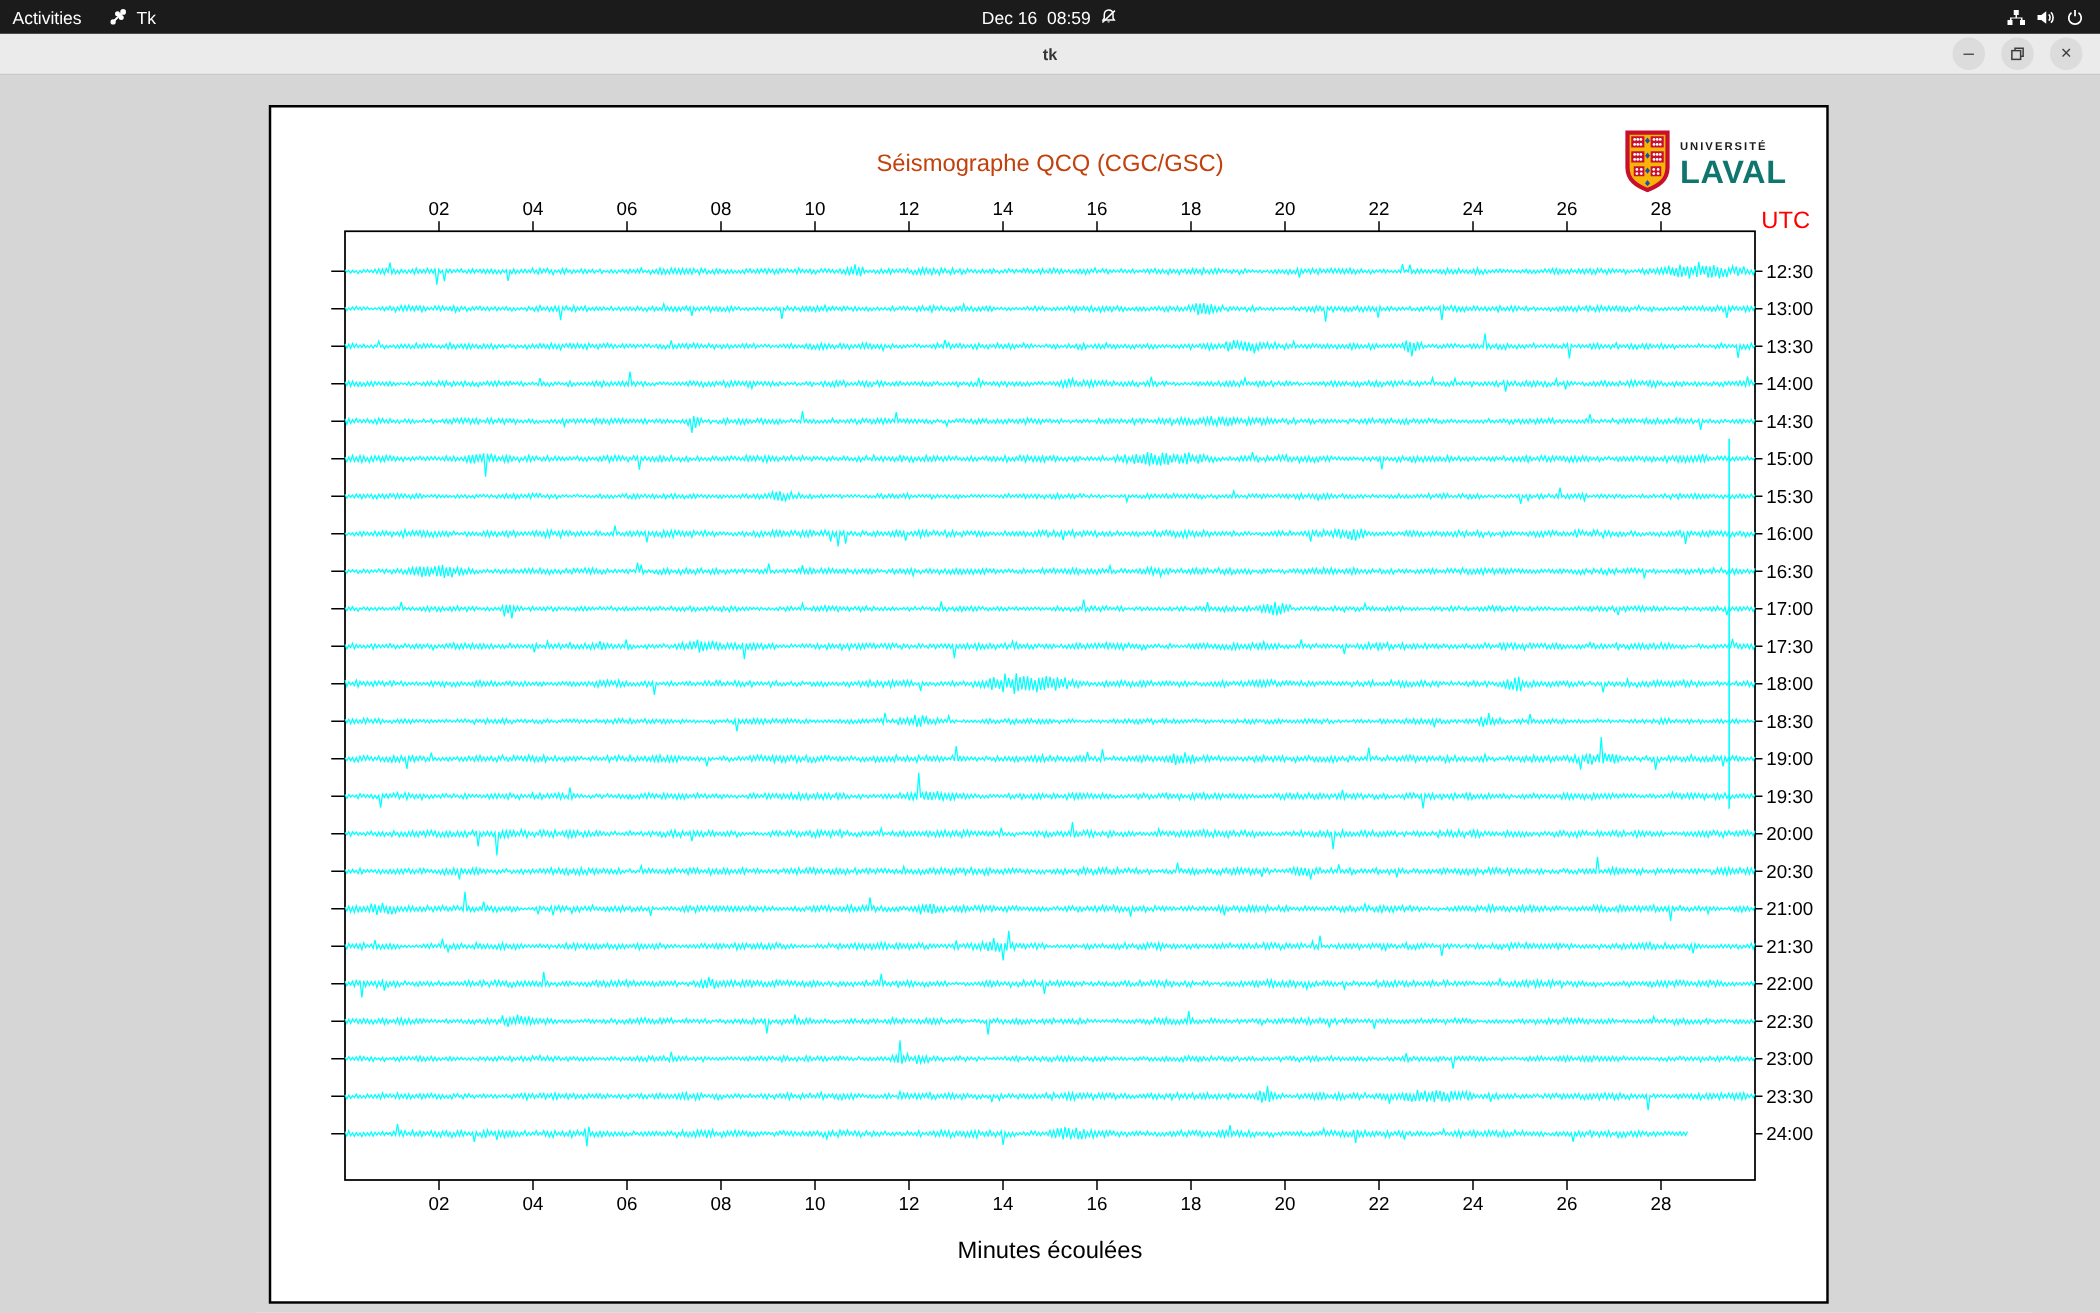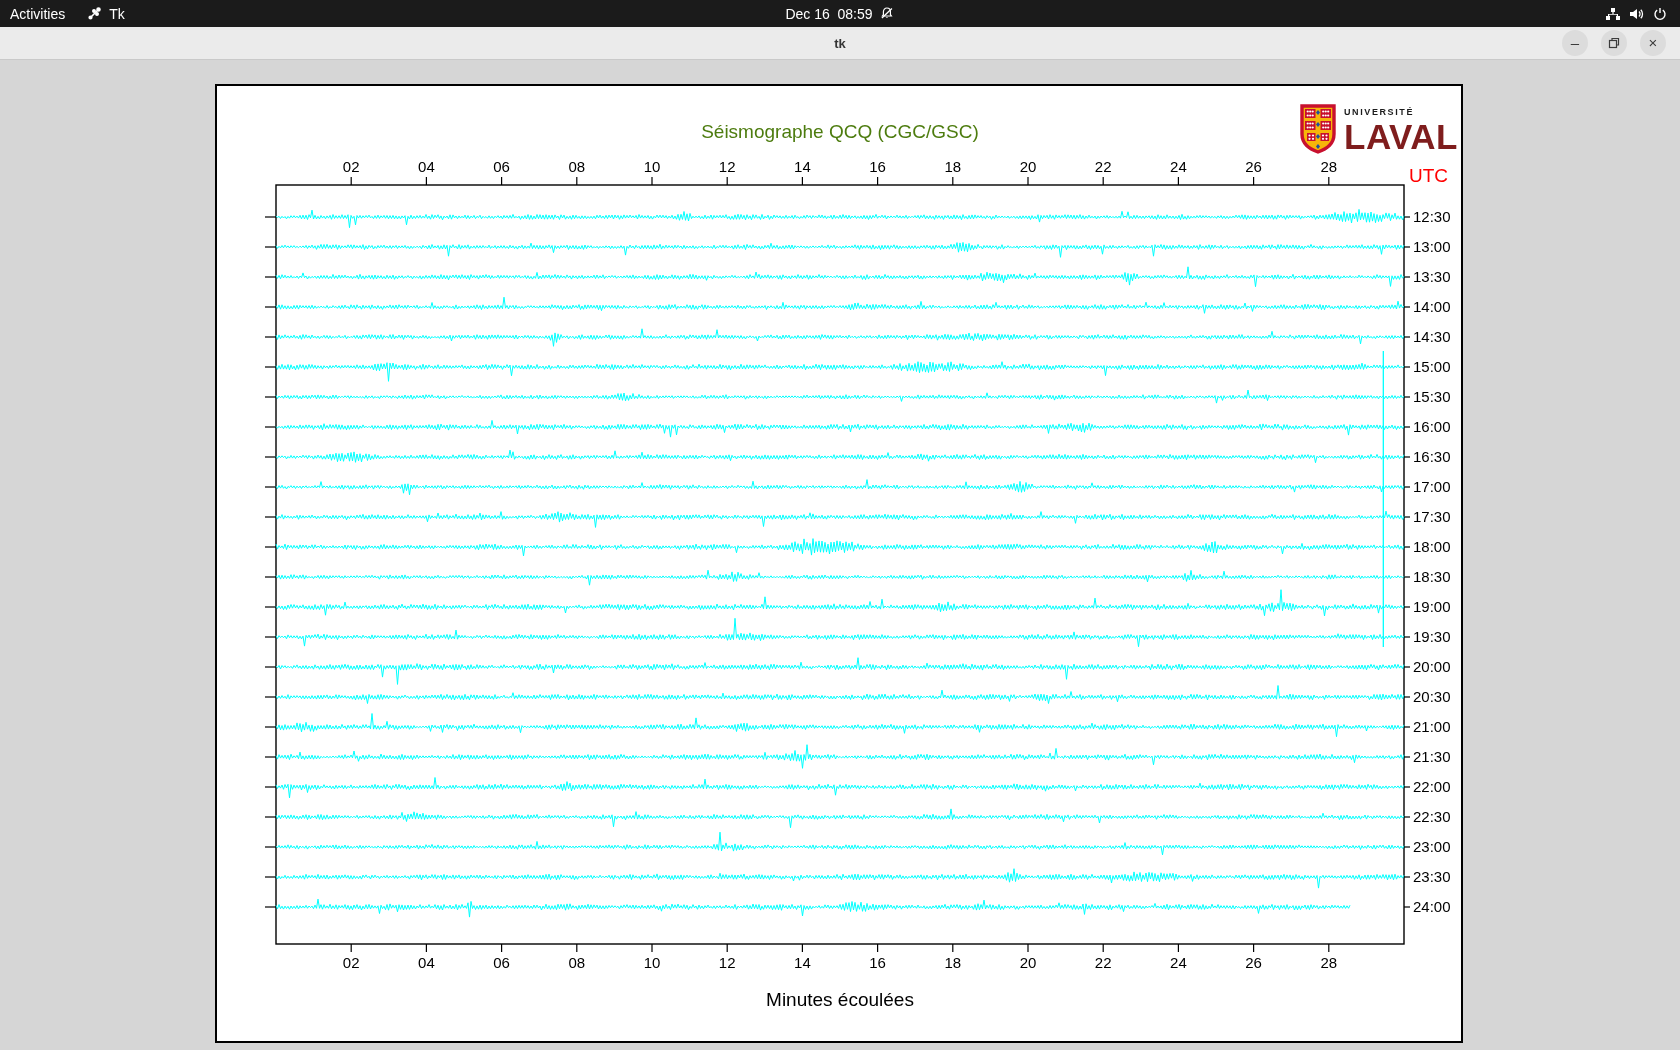--- a/index.html
+++ b/index.html
@@ -23,25 +23,25 @@
               border-bottom:1px solid #c9c9c9; display:flex; align-items:center; z-index:20; }
   .window-title { position:absolute; left:0; width:100%; text-align:center; font-size:13px; font-weight:700; color:#343434; }
   .window-controls { position:absolute; right:14px; top:3px; display:flex; gap:13px; }
   .wc-btn { width:26px; height:26px; border-radius:50%; background:#dcdcdc; border:none; color:#3c3c3c;
             font-size:15px; line-height:26px; text-align:center; display:flex; align-items:center; justify-content:center; cursor:default; font-family:inherit; }
 
   
   .canvas { position:absolute; left:215px; top:84px; width:1248px; height:959px; background:#ffffff;
             border:2px solid #000; }
   .hdr-left { position:absolute; left:46px; top:17px; font-size:15px; line-height:19px; color:#000; }
-  .plot-title { position:absolute; left:59px; top:35px; width:1128px; text-align:center; font-size:19px; color:#4d7c0f; }
+  .plot-title { position:absolute; left:59px; top:35px; width:1128px; text-align:center; font-size:19px; color:#c2410c; }
   .logo { position:absolute; left:1083px; top:18px; display:flex; align-items:center; gap:8px; }
   .logo-text { display:flex; flex-direction:column; line-height:1; }
   .logo-top { font-size:9px; font-weight:700; letter-spacing:1.6px; color:#1c1c1c; margin-bottom:2px; }
-  .logo-bottom { font-size:35px; font-weight:700; letter-spacing:0.5px; color:#7f1d1d; }
+  .logo-bottom { font-size:26px; font-weight:700; letter-spacing:0.5px; color:#0f766e; }
   #plot { position:absolute; left:0; top:0; }
 </style>
 </head>
 <body>
 
 <div class="screen">
 
   <header class="topbar">
     <div class="tb-left">
       <button class="tb-item">

